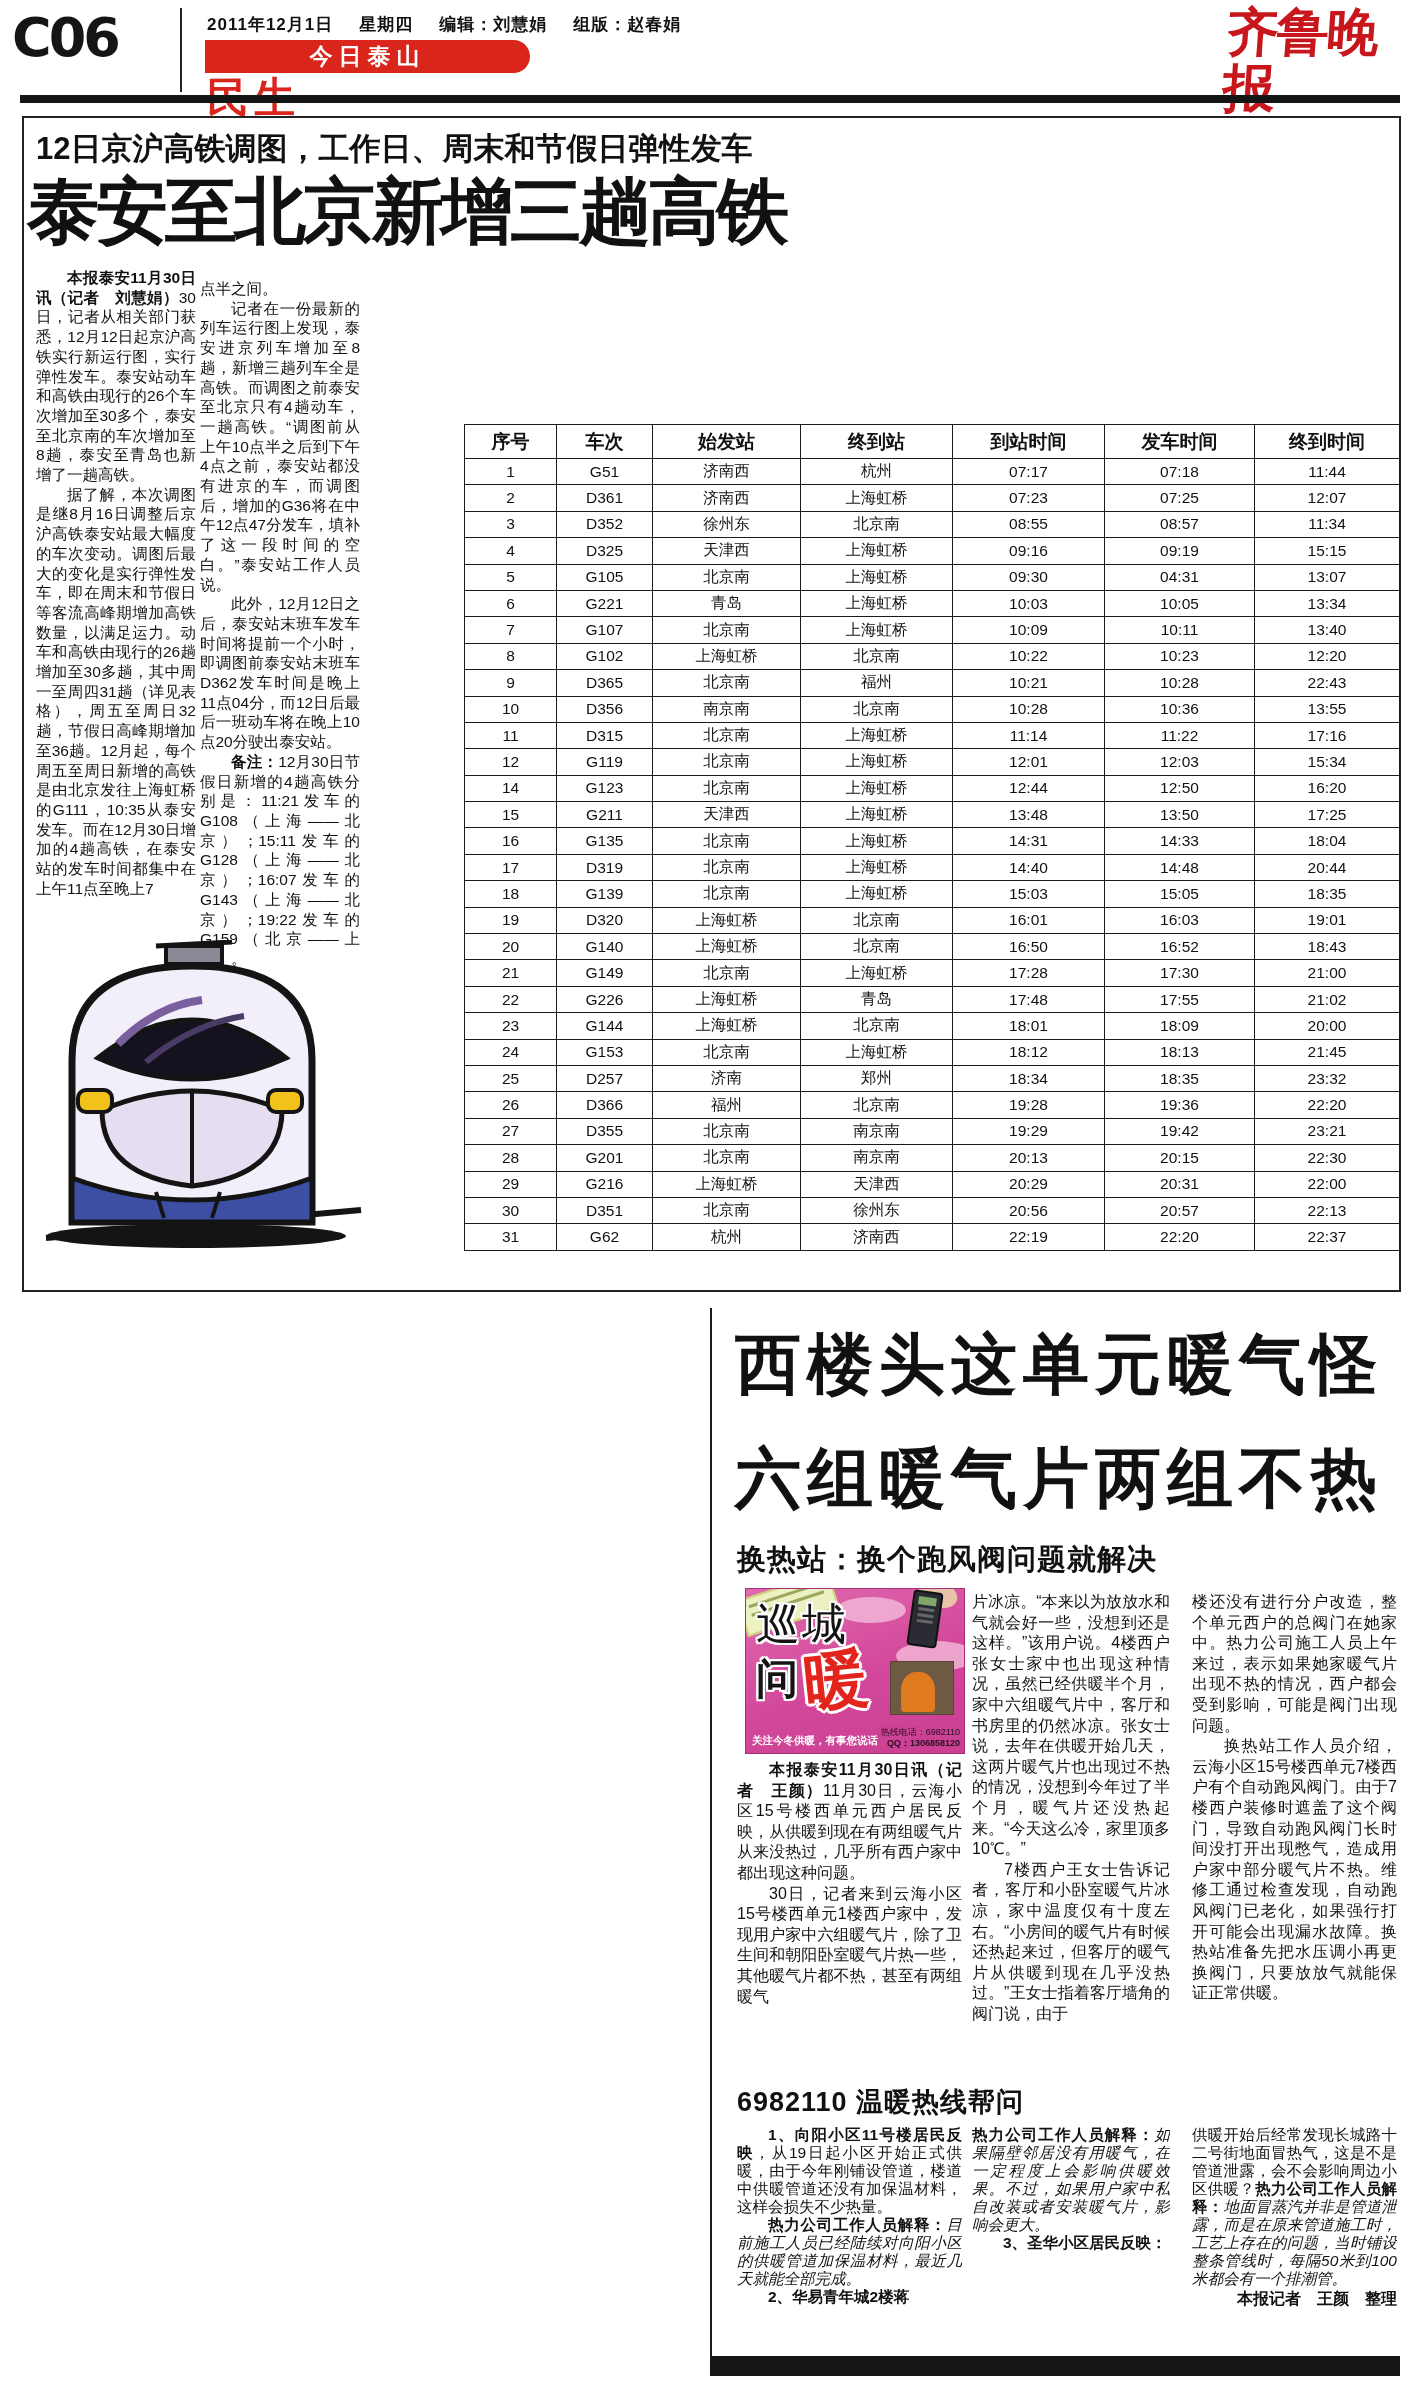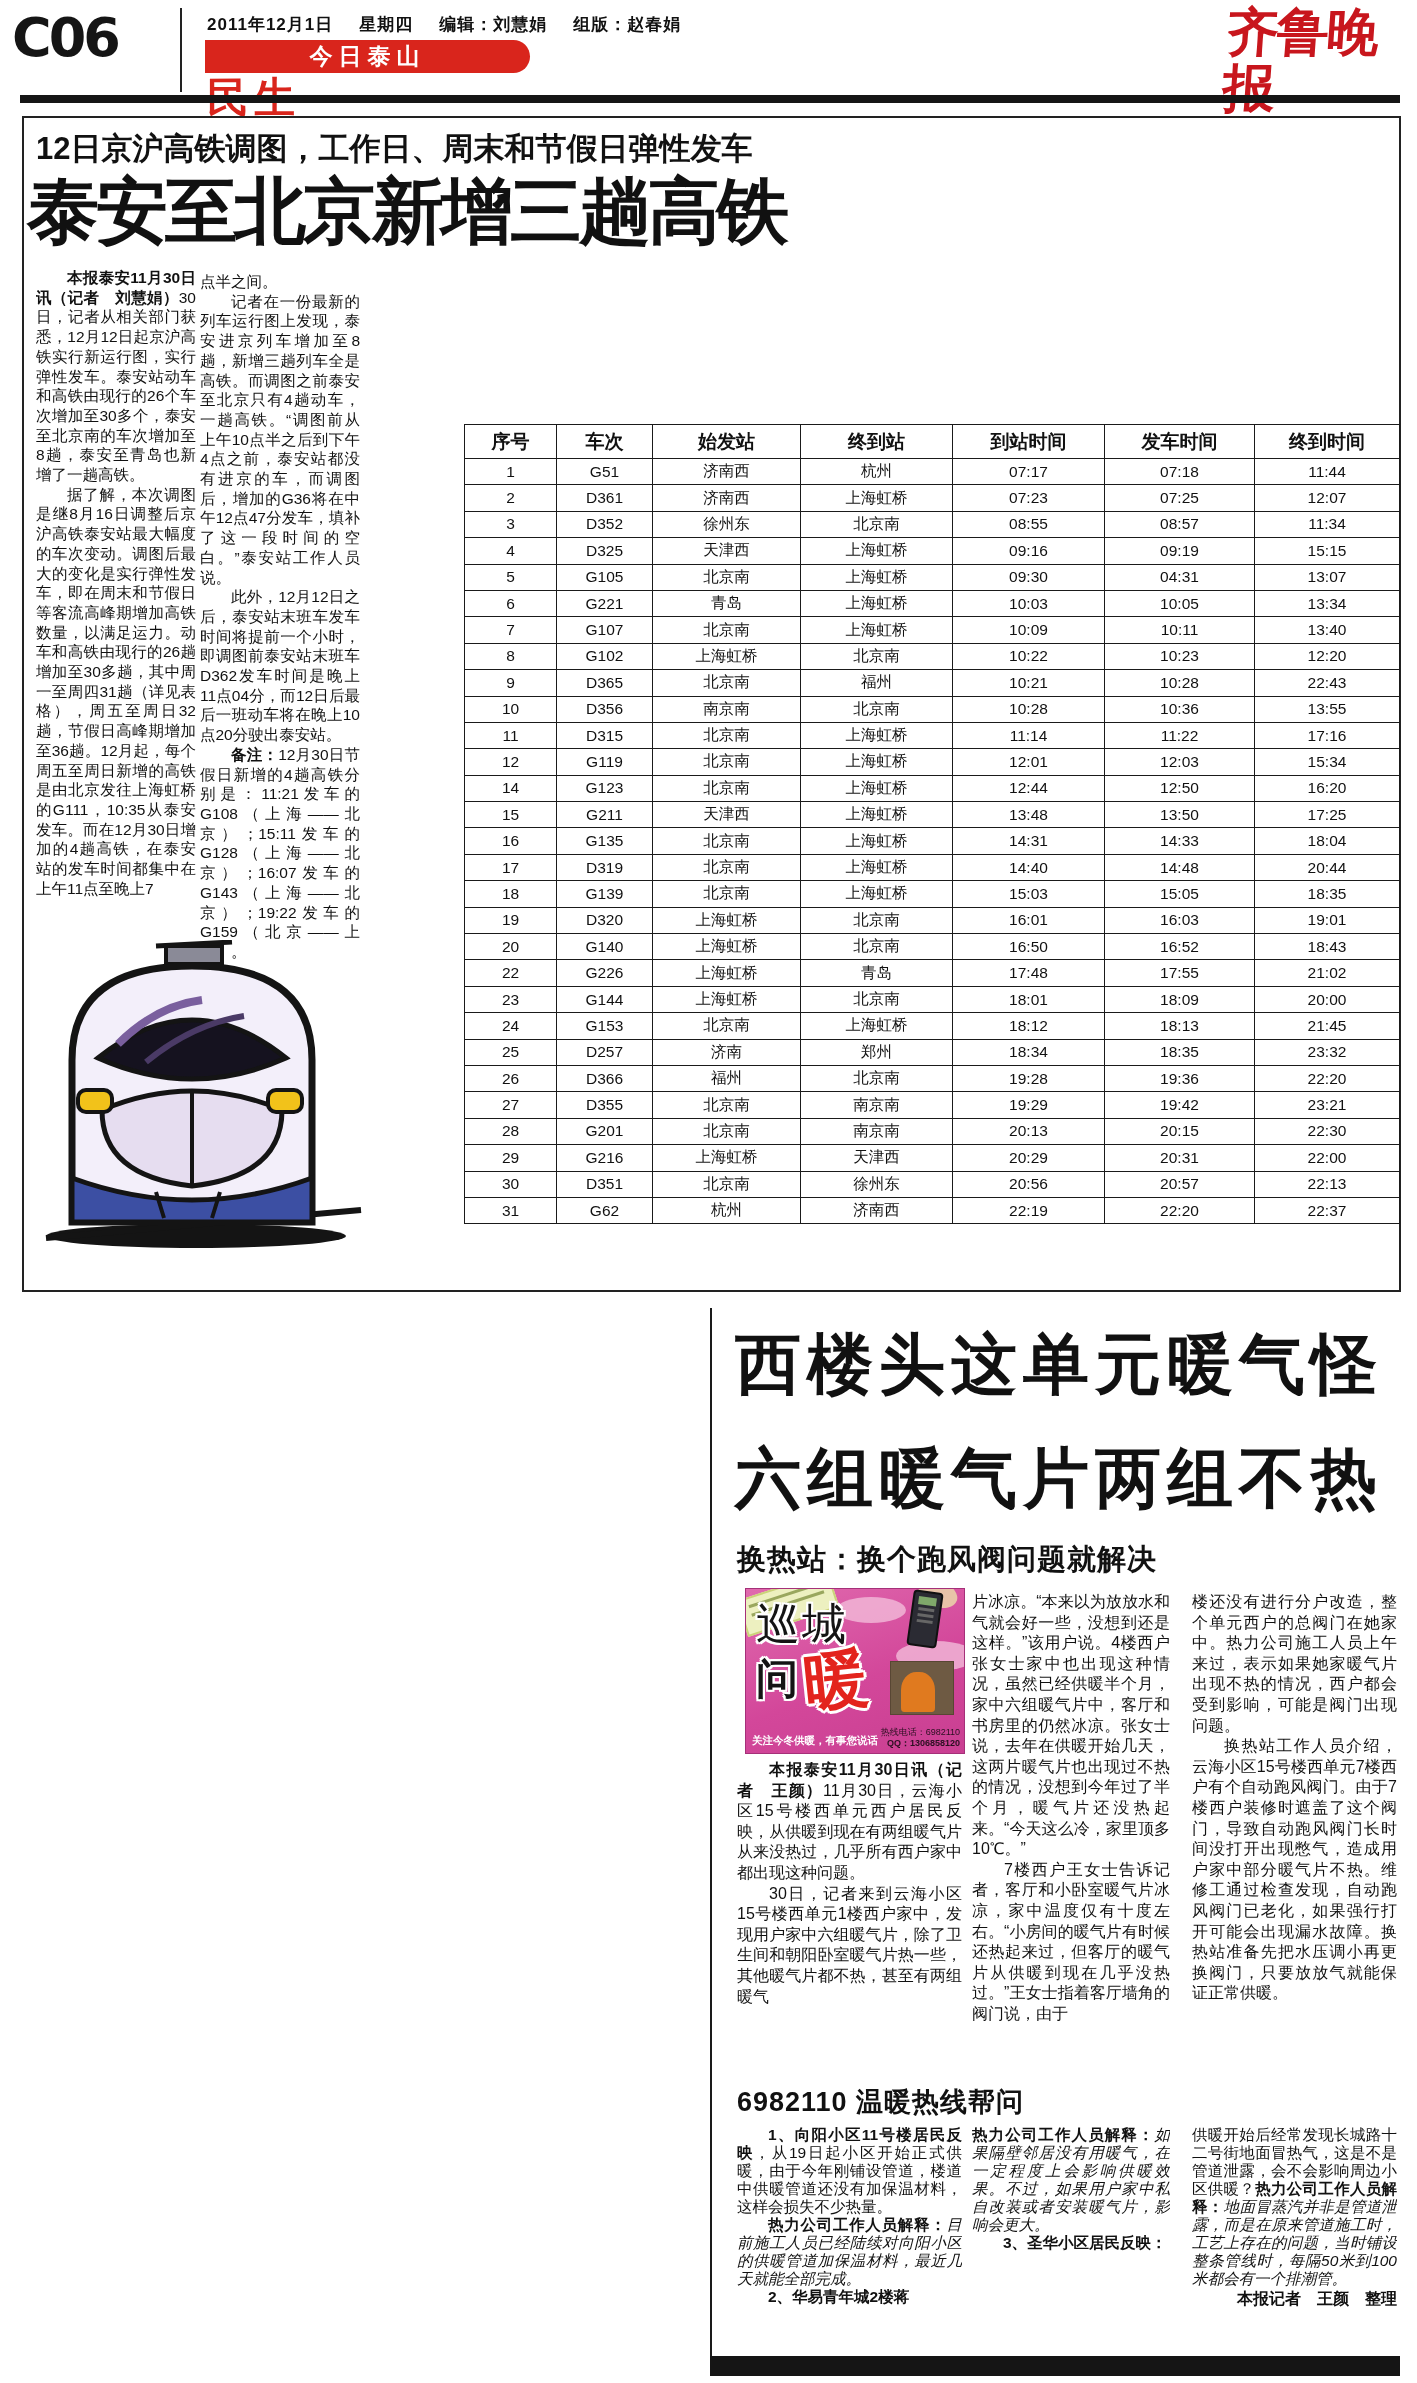--- a/index.html
+++ b/index.html
@@ -21,21 +21,21 @@
             font-family:"DejaVu Serif",serif;letter-spacing:-2px;line-height:56px;transform:skewX(-4deg);}
   .black-rule{left:20px;top:95px;width:1380px;height:8px;background:#151515;}
 
   
   .a1-box{left:22px;top:116px;width:1375px;height:1172px;border:2px solid #222;}
   .kicker{left:36px;top:128px;width:800px;font-size:31px;font-weight:800;letter-spacing:0px;}
   .headline1{left:27px;top:164px;width:790px;font-size:72px;font-weight:900;letter-spacing:-3px;
              font-family:"DejaVu Sans",sans-serif;white-space:nowrap;}
   .bodycol{font-size:15.5px;line-height:19.7px;text-align:justify;overflow:hidden;}
   .a1c1{left:36px;top:268px;width:160px;height:714px;}
-  .a1c2{left:200px;top:272px;width:160px;height:714px;}
+  .a1c2{left:200px;top:279px;width:160px;height:714px;}
   .para{margin:0;text-indent:2em;}
   .cont .para:first-child{text-indent:0;}
   .para b{font-weight:800;}
   .kai{font-style:italic;}
 
   
   .ttable{left:464px;top:424px;width:935px;}
   table{border-collapse:collapse;width:935px;table-layout:fixed;}
   th,td{border:1.6px solid #1a1a1a;text-align:center;padding:0;overflow:hidden;white-space:nowrap;}
   th{height:33px;font-size:19px;font-weight:800;}
@@ -307,20 +307,29 @@
             <td>19:01</td>
           </tr>
           <tr>
             <td>20</td>
             <td>G140</td>
             <td>上海虹桥</td>
             <td>北京南</td>
             <td>16:50</td>
             <td>16:52</td>
             <td>18:43</td>
+          </tr>
+          <tr>
+            <td>21</td>
+            <td>G149</td>
+            <td>北京南</td>
+            <td>上海虹桥</td>
+            <td>17:28</td>
+            <td>17:30</td>
+            <td>21:00</td>
           </tr>
           <tr>
             <td>22</td>
             <td>G226</td>
             <td>上海虹桥</td>
             <td>青岛</td>
             <td>17:48</td>
             <td>17:55</td>
             <td>21:02</td>
           </tr>

